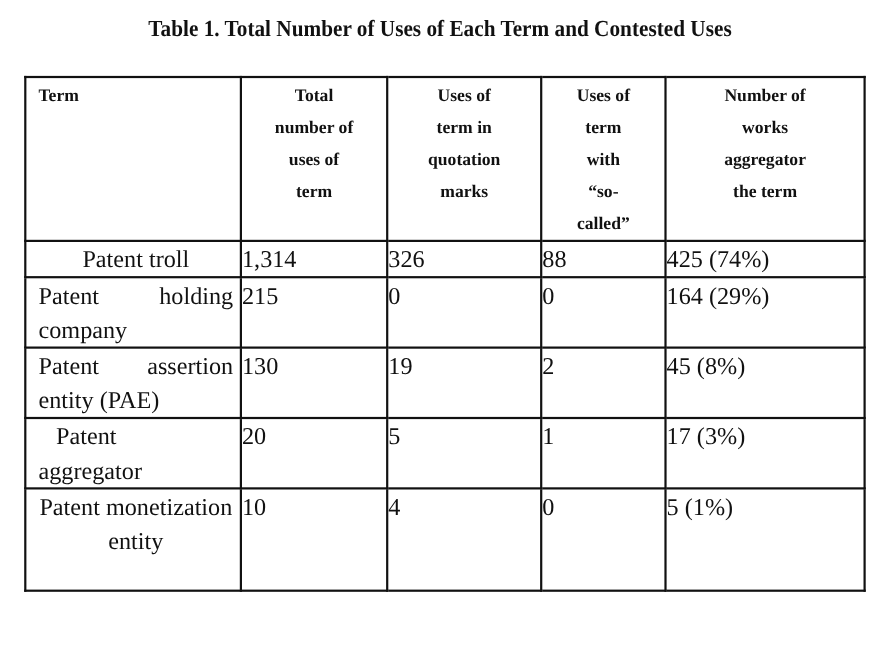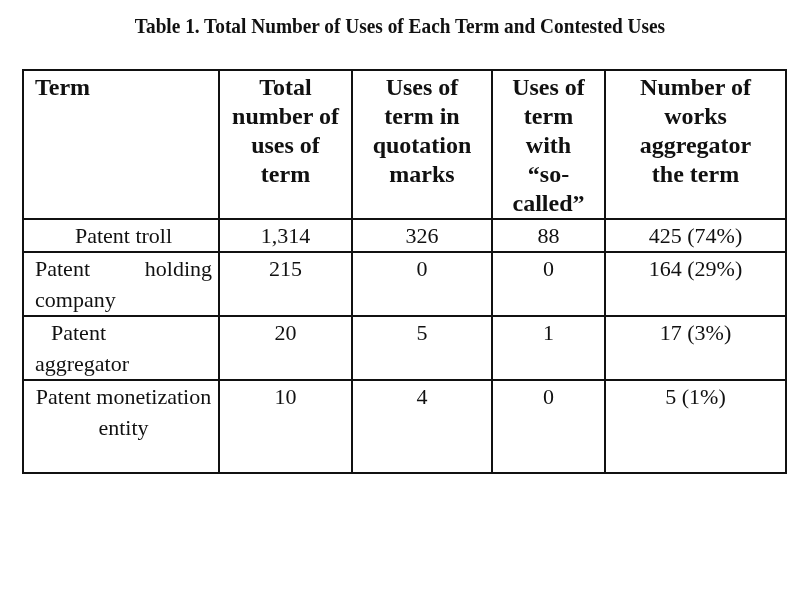--- a/index.html
+++ b/index.html
@@ -4,25 +4,25 @@
 <style>
   html, body { margin: 0; padding: 0; background: #ffffff; }
   body { width: 800px; height: 608px; position: relative; overflow: hidden;
          font-family: "Liberation Serif", "DejaVu Serif", serif; color: #111; }
   .title { position: absolute; top: 14px; left: 0; width: 800px; text-align: center;
            font-weight: bold; font-size: 21px; letter-spacing: 0px; color: #111;
            transform: scaleX(0.92); transform-origin: center; }
   table { position: absolute; left: 22px; top: 69px; border-collapse: collapse;
           table-layout: fixed; width: 763px; font-size: 22px; line-height: 31px; }
   td, th { border: 2px solid #111; padding: 0; vertical-align: top; }
-  th { font-weight: bold; font-size: 24px; line-height: 29px; text-align: center; padding-top: 2px; }
+  th { font-weight: bold; font-size: 16px; line-height: 29px; text-align: center; padding-top: 2px; }
   th.term { text-align: left; padding-left: 11px; }
   td.term { text-align: center; padding-left: 11px; padding-right: 6px; }
   td.term.justify { text-align: justify; text-align-last: left; }
-  td.num { text-align: center; }
+  td.num { }
   tr.hdr { height: 142px; }
   tr.r0 { height: 30px; }
   tr.r1 { height: 63px; }
   tr.r2 { height: 62px; }
   tr.r3 { height: 61px; }
   tr.r4 { height: 63px; }
   tr.r5 { height: 93px; }
   .cell-text { display: block; }
 </style>
 </head>
@@ -78,20 +78,27 @@
       <td class="num">88</td>
       <td class="num">425 (74%)</td>
     </tr>
     <tr class="r1">
       <td class="term justify">Patent holding company</td>
       <td class="num">215</td>
       <td class="num">0</td>
       <td class="num">0</td>
       <td class="num">164 (29%)</td>
     </tr>
+    <tr class="r3">
+      <td class="term justify">Patent assertion entity (PAE)</td>
+      <td class="num">130</td>
+      <td class="num">19</td>
+      <td class="num">2</td>
+      <td class="num">45 (8%)</td>
+    </tr>
     <tr class="r4">
       <td class="term" style="padding-right:96px">Patent aggregator</td>
       <td class="num">20</td>
       <td class="num">5</td>
       <td class="num">1</td>
       <td class="num">17 (3%)</td>
     </tr>
     <tr class="r5">
       <td class="term" style="">Patent monetization entity</td>
       <td class="num">10</td>

